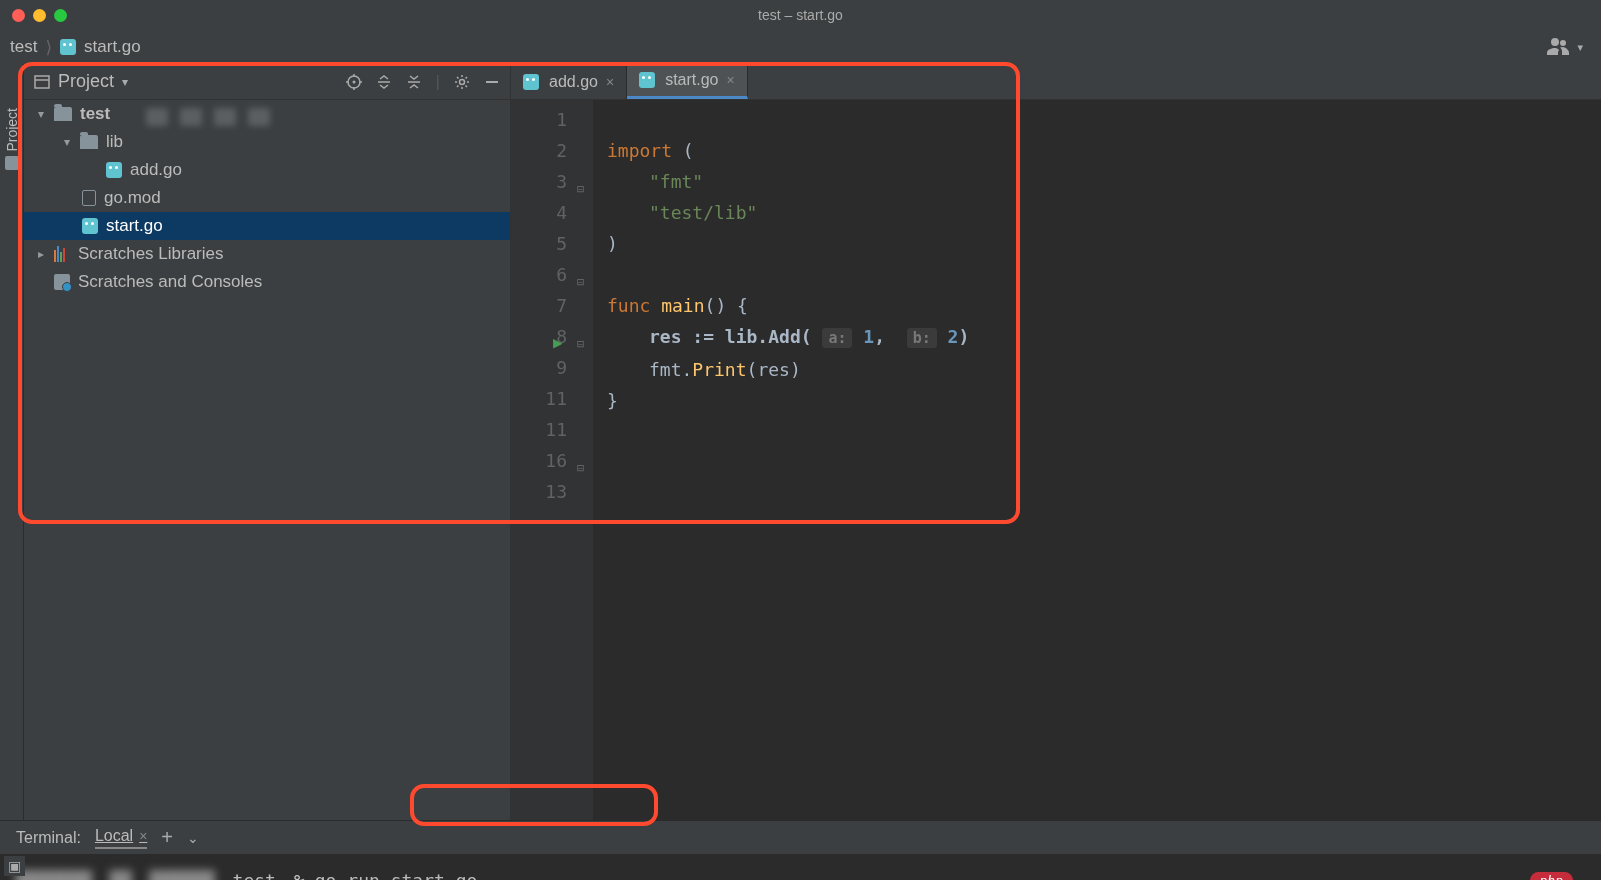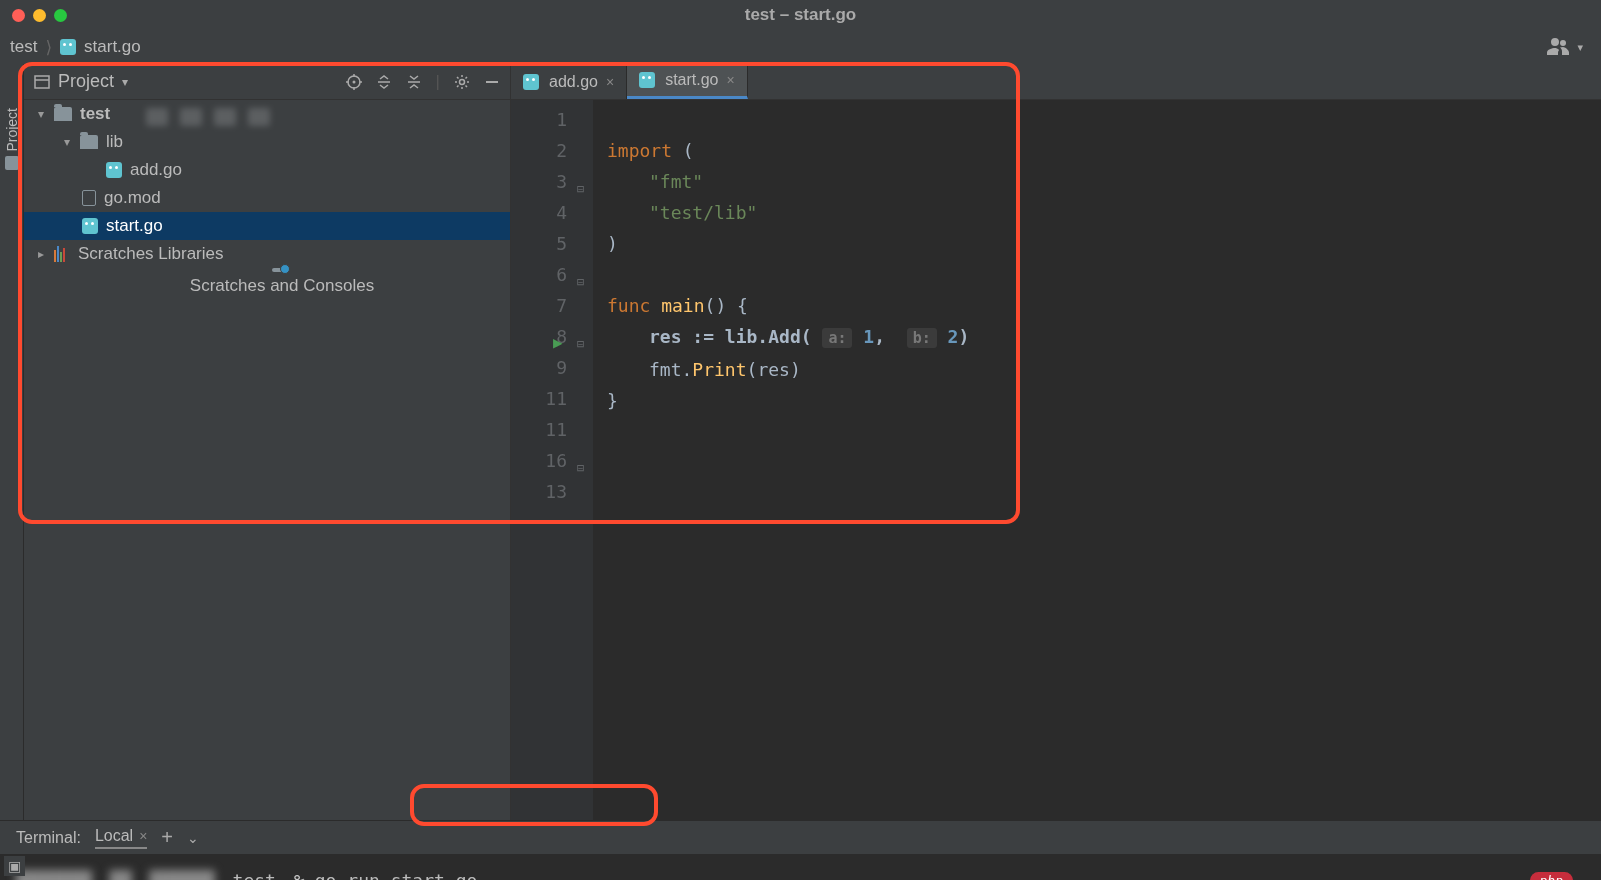--- a/index.html
+++ b/index.html
@@ -32,23 +32,23 @@
     width: 13px; height: 13px;
     border-radius: 50%;
   }
   .tl-red { background: #ff5f57; }
   .tl-yellow { background: #febc2e; }
   .tl-green { background: #28c840; }
   .window-title {
     position: absolute;
     left: 50%;
     transform: translateX(-50%);
-    font-size: 17px;
+    font-size: 14px;
     color: #aaaaaa;
-    font-weight: 700;
+    font-weight: 400;
   }
 
   
   .breadcrumb-bar {
     height: 34px;
     background: #3c3f41;
     display: flex;
     align-items: center;
     padding-left: 10px;
     justify-content: space-between;
@@ -334,20 +334,21 @@
     gap: 14px;
     font-size: 16px;
   }
   .terminal-tab {
     color:#bbbbbb;
     border-bottom: 2px solid #888;
     padding-bottom: 2px;
     display:flex;
     align-items:center;
     gap:4px;
+    text-decoration:underline;
   }
   .terminal-content {
     height: 52px;
     background: #2b2b2b;
     font-family: "Menlo", "Consolas", monospace;
     font-size: 18px;
     color: #bbbbbb;
     display: flex;
     align-items: center;
     padding-left: 16px;
@@ -504,21 +505,21 @@
       <div class="tree-row" style="padding-left:14px;">
         <span class="chevron">▸</span>
         <span class="lib-icon">
           <span style="height:12px;background:#d77a3a;"></span>
           <span style="height:16px;background:#4a88c7;"></span>
           <span style="height:10px;background:#6a9e56;"></span>
           <span style="height:14px;background:#c8493a;"></span>
         </span>
         <span>Scratches Libraries</span>
       </div>
-      <div class="tree-row" style="padding-left:30px;flex-direction:column;">
+      <div class="tree-row" style="padding-left:30px;">
         <span class="scratch-icon"></span>
         <span>Scratches and Consoles</span>
       </div>
     </div>
   </div>
 
   <div class="editor-area">
     <div class="tabs">
       <div class="tab">
         <span class="go-icon"></span>

